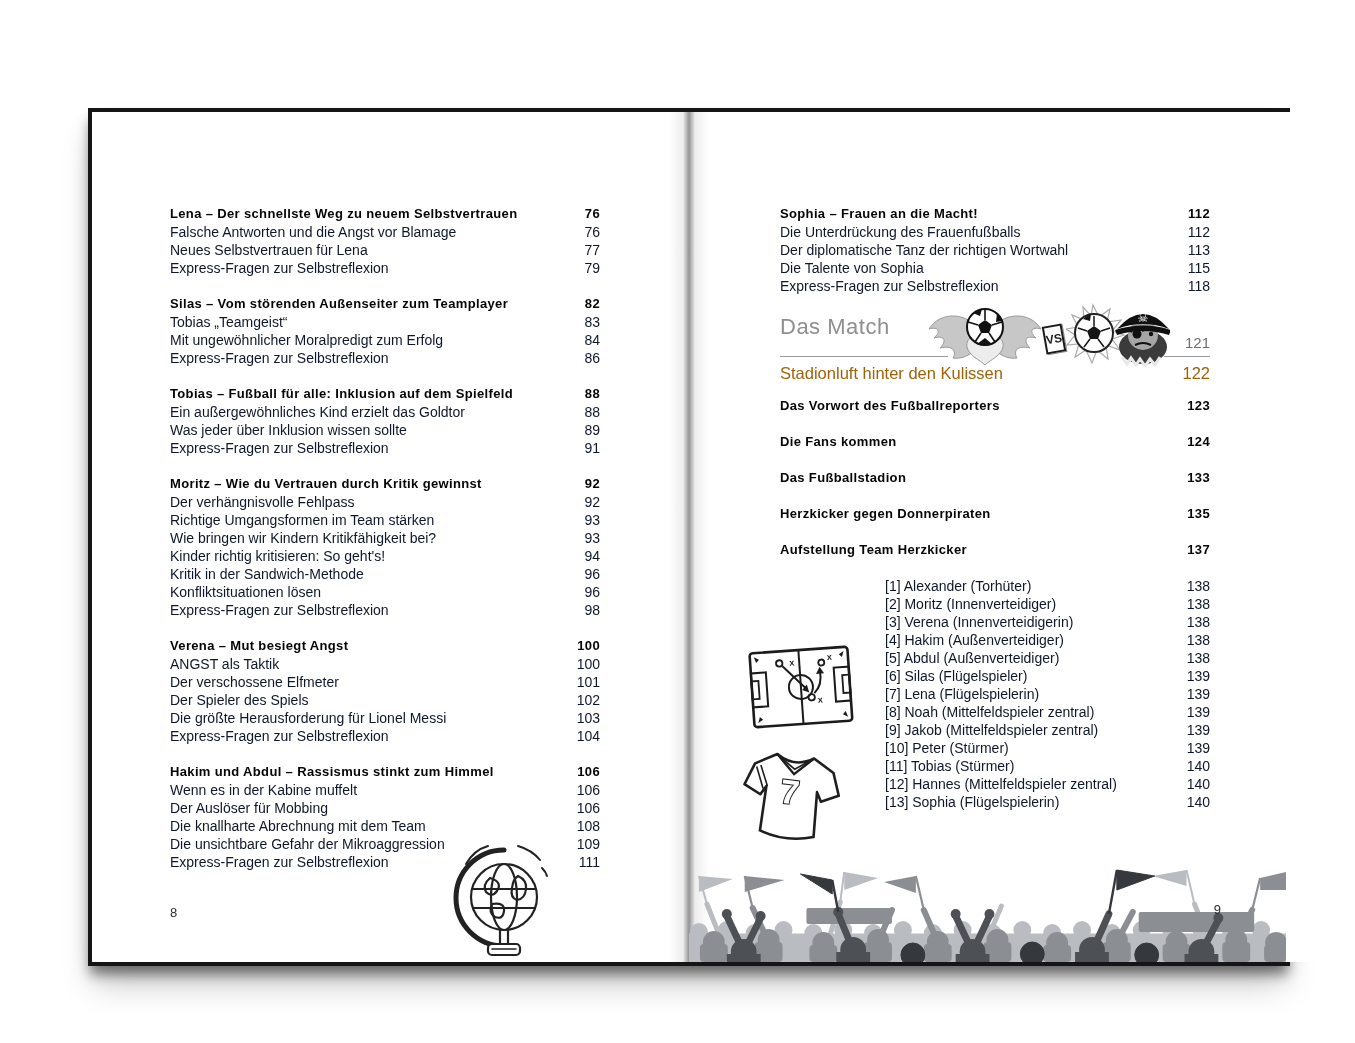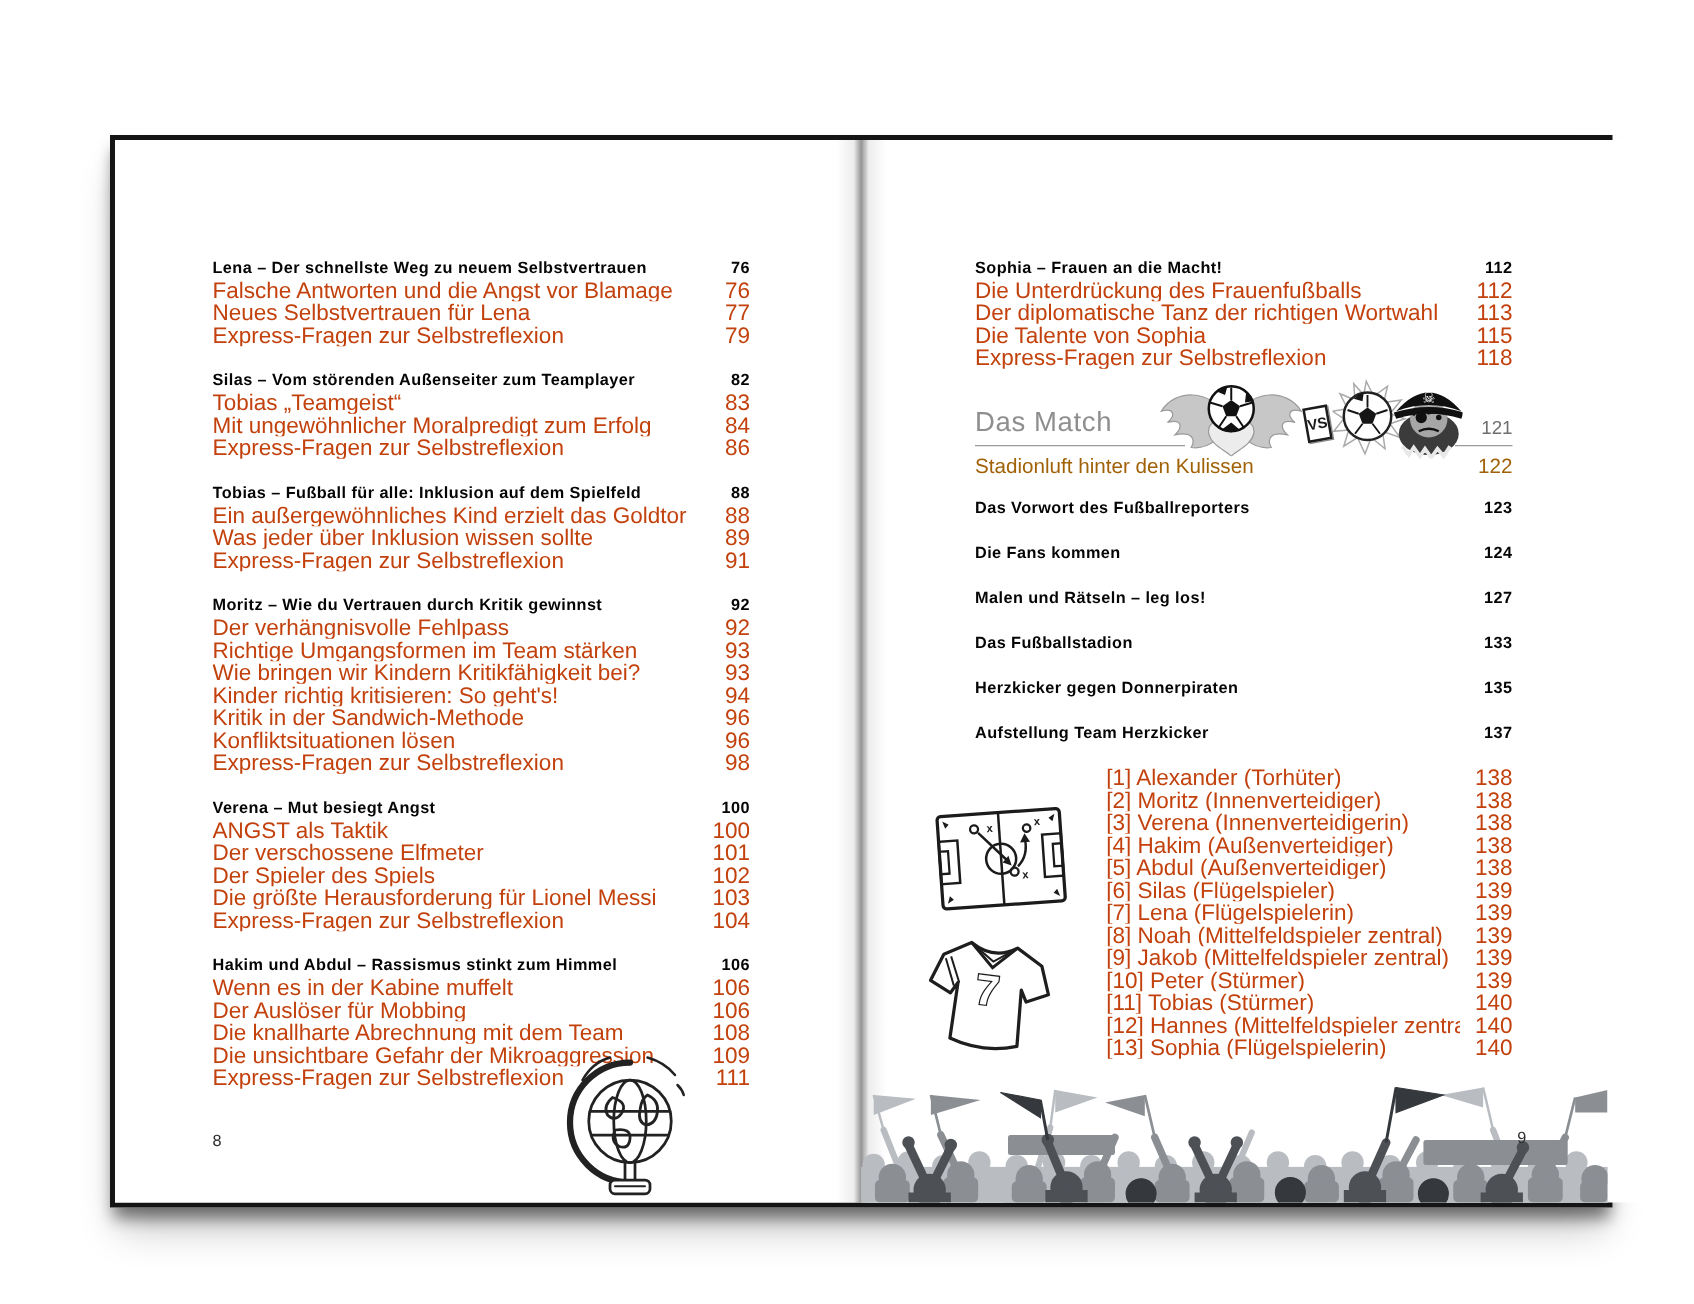--- a/index.html
+++ b/index.html
@@ -9,28 +9,28 @@
         box-shadow:0 10px 12px -2px rgba(0,0,0,.5),0 24px 30px -6px rgba(0,0,0,.22);}
   .page{position:absolute;top:0;bottom:0;width:711px;background:#fff;}
   .page.left{left:0;}
   .page.right{left:597px;}
   .spine{position:absolute;left:577px;top:0;bottom:0;width:40px;z-index:2;pointer-events:none;
          background:linear-gradient(to right,rgba(0,0,0,0) 0%,rgba(0,0,0,.07) 35%,rgba(0,0,0,.42) 50%,rgba(0,0,0,.07) 65%,rgba(0,0,0,0) 100%);}
   .content{position:absolute;top:93px;}
   .page.left .content{left:78px;width:430px;}
   .page.right .content{left:91px;width:430px;}
   .toc-section{margin-bottom:18px;}
-  .toc-row{display:flex;justify-content:space-between;line-height:18px;font-size:18px;color:#c2410c;}
+  .toc-row{display:flex;justify-content:space-between;line-height:18px;font-size:14px;color:#0f172a;}
   .toc-title{flex:1;white-space:nowrap;overflow:hidden;}
   .toc-page{width:42px;text-align:right;white-space:nowrap;}
   .toc-heading{font-weight:bold;font-size:13px;color:#050505;letter-spacing:.35px;}
   .bold-entry{margin-bottom:18px;}
   .team-indent .toc-title{padding-left:105px;}
   .das-match{position:relative;display:flex;justify-content:space-between;align-items:flex-end;height:44px;margin-bottom:4px;}
-  .das-match-title{font-size:22px;color:#8e8e8e;letter-spacing:.5px;border-bottom:1.5px solid #9b9b9b;padding-bottom:5px;width:168px;}
+  .das-match-title{font-size:22px;color:#8e8e8e;letter-spacing:.5px;border-bottom:1.5px solid #9b9b9b;padding-bottom:16px;width:168px;}
   .das-match-page{font-size:15px;color:#6f6f6f;border-bottom:1.5px solid #9b9b9b;padding-bottom:5px;width:46px;text-align:right;}
   .match-illos{position:absolute;left:146px;top:-12px;width:240px;height:70px;display:flex;align-items:center;}
   .vs-badge{width:24px;height:24px;border:2.5px solid #1c1c1c;background:#fff;transform:rotate(-10deg);
             display:flex;align-items:center;justify-content:center;font-weight:bold;font-size:12px;color:#1c1c1c;
             margin:6px 2px 0 0;box-shadow:1px 1px 0 #888;}
   .stadionluft{display:flex;justify-content:space-between;font-size:16.5px;color:#a16207;line-height:24px;margin-bottom:12px;align-items:center;}
   .stadionluft .toc-page{font-size:16.5px;width:46px;}
   .page-number{position:absolute;font-size:13px;color:#2e2e2e;z-index:4;}
   .page.left .page-number{left:78px;top:793px;}
   .page.right .page-number{left:512px;top:790px;width:20px;text-align:right;}
@@ -305,24 +305,20 @@
       <div id="bold-list">
           <div class="toc-row toc-heading bold-entry">
             <span class="toc-title">Das Vorwort des Fußballreporters</span>
             <span class="toc-page">123</span>
           </div>
           <div class="toc-row toc-heading bold-entry">
             <span class="toc-title">Die Fans kommen</span>
             <span class="toc-page">124</span>
           </div>
           <div class="toc-row toc-heading bold-entry">
-            <span class="toc-title">Malen und Rätseln – leg los!</span>
-            <span class="toc-page">127</span>
-          </div>
-          <div class="toc-row toc-heading bold-entry">
             <span class="toc-title">Das Fußballstadion</span>
             <span class="toc-page">133</span>
           </div>
           <div class="toc-row toc-heading bold-entry">
             <span class="toc-title">Herzkicker gegen Donnerpiraten</span>
             <span class="toc-page">135</span>
           </div>
           <div class="toc-row toc-heading bold-entry">
             <span class="toc-title">Aufstellung Team Herzkicker</span>
             <span class="toc-page">137</span>

